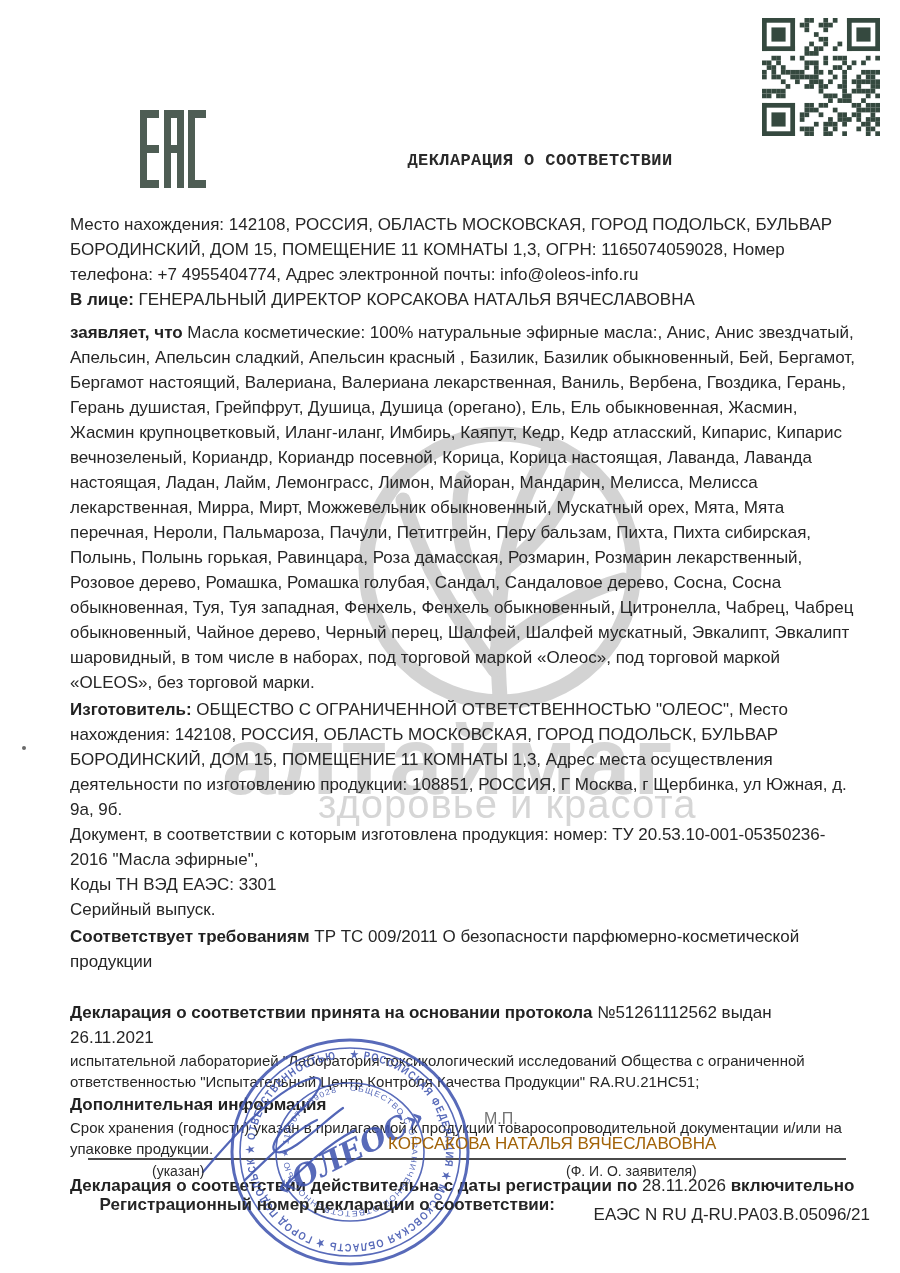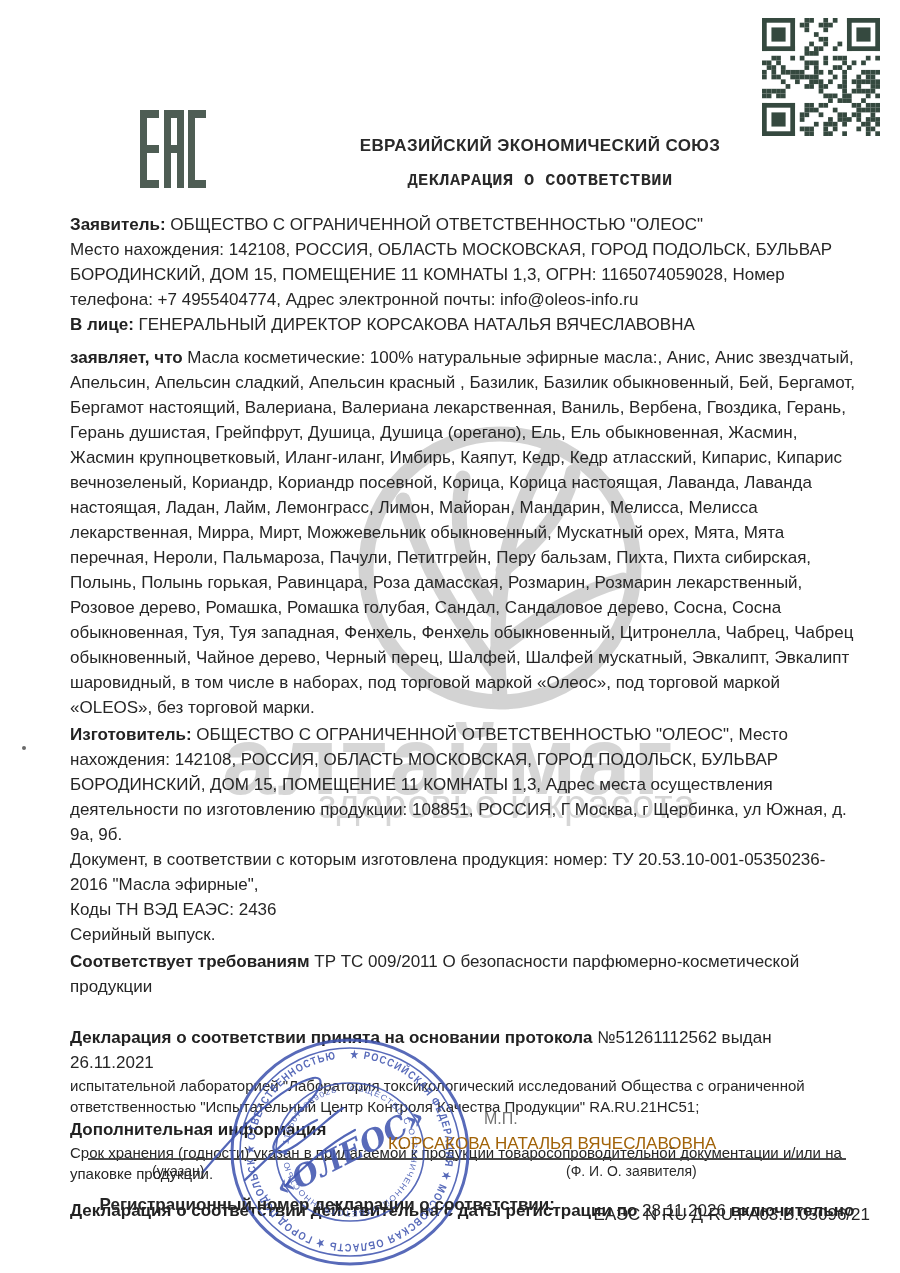--- a/index.html
+++ b/index.html
@@ -282,35 +282,33 @@
       <rect x="24" y="0" width="1" height="7" style="fill:var(--qr)"></rect>
       <rect x="20" y="2" width="3" height="3" style="fill:var(--qr)"></rect>
       <rect x="0" y="18" width="7" height="1" style="fill:var(--qr)"></rect>
       <rect x="0" y="24" width="7" height="1" style="fill:var(--qr)"></rect>
       <rect x="0" y="18" width="1" height="7" style="fill:var(--qr)"></rect>
       <rect x="6" y="18" width="1" height="7" style="fill:var(--qr)"></rect>
       <rect x="2" y="20" width="3" height="3" style="fill:var(--qr)"></rect>
     </svg>
 
   <div class="titles">
-    <div class="t1">ЕВРАЗИЙСКИЙ ЭКОНОМИЧЕСКИЙ СОЮЗ</div>
     <div class="t2">ДЕКЛАРАЦИЯ О СООТВЕТСТВИИ</div>
   </div>
 
   <div class="content">
-    <p><b>Заявитель:</b><span> ОБЩЕСТВО С ОГРАНИЧЕННОЙ ОТВЕТСТВЕННОСТЬЮ "ОЛЕОС"</span></p>
     <p>Место нахождения: 142108, РОССИЯ, ОБЛАСТЬ МОСКОВСКАЯ, ГОРОД ПОДОЛЬСК, БУЛЬВАР БОРОДИНСКИЙ, ДОМ 15, ПОМЕЩЕНИЕ 11 КОМНАТЫ 1,3, ОГРН: 1165074059028, Номер телефона: +7 4955404774, Адрес электронной почты: info@oleos-info.ru</p>
     <p><b>В лице:</b><span> ГЕНЕРАЛЬНЫЙ ДИРЕКТОР КОРСАКОВА НАТАЛЬЯ ВЯЧЕСЛАВОВНА</span></p>
 
     <p class="gap8"><b>заявляет, что</b><span> Масла косметические: 100% натуральные эфирные масла:, Анис, Анис звездчатый, Апельсин, Апельсин сладкий, Апельсин красный , Базилик, Базилик обыкновенный, Бей, Бергамот, Бергамот настоящий, Валериана, Валериана лекарственная, Ваниль, Вербена, Гвоздика, Герань, Герань душистая, Грейпфрут, Душица, Душица (орегано), Ель, Ель обыкновенная, Жасмин, Жасмин крупноцветковый, Иланг-иланг, Имбирь, Каяпут, Кедр, Кедр атласский, Кипарис, Кипарис вечнозеленый, Кориандр, Кориандр посевной, Корица, Корица настоящая, Лаванда, Лаванда настоящая, Ладан, Лайм, Лемонграсс, Лимон, Майоран, Мандарин, Мелисса, Мелисса лекарственная, Мирра, Мирт, Можжевельник обыкновенный, Мускатный орех, Мята, Мята перечная, Нероли, Пальмароза, Пачули, Петитгрейн, Перу бальзам, Пихта, Пихта сибирская, Полынь, Полынь горькая, Равинцара, Роза дамасская, Розмарин, Розмарин лекарственный, Розовое дерево, Ромашка, Ромашка голубая, Сандал, Сандаловое дерево, Сосна, Сосна обыкновенная, Туя, Туя западная, Фенхель, Фенхель обыкновенный, Цитронелла, Чабрец, Чабрец обыкновенный, Чайное дерево, Черный перец, Шалфей, Шалфей мускатный, Эвкалипт, Эвкалипт шаровидный, в том числе в наборах, под торговой маркой «Олеос», под торговой маркой «OLEOS», без торговой марки.</span></p>
 
     <p class="gap2"><b>Изготовитель:</b><span> ОБЩЕСТВО С ОГРАНИЧЕННОЙ ОТВЕТСТВЕННОСТЬЮ "ОЛЕОС", Место нахождения: 142108, РОССИЯ, ОБЛАСТЬ МОСКОВСКАЯ, ГОРОД ПОДОЛЬСК, БУЛЬВАР БОРОДИНСКИЙ, ДОМ 15, ПОМЕЩЕНИЕ 11 КОМНАТЫ 1,3, Адрес места осуществления деятельности по изготовлению продукции: 108851, РОССИЯ, Г Москва, г Щербинка, ул Южная, д. 9а, 9б.</span></p>
 
     <p>Документ, в соответствии с которым изготовлена продукция: номер: ТУ 20.53.10-001-05350236-2016 "Масла эфирные",</p>
-    <p>Коды ТН ВЭД ЕАЭС: 2436</p>
+    <p>Коды ТН ВЭД ЕАЭС: 3301</p>
     <p>Серийный выпуск.</p>
 
     <p class="gap2"><b>Соответствует требованиям</b><span> ТР ТС 009/2011 О безопасности парфюмерно-косметической продукции</span></p>
 
     <p class="gap26"><b>Декларация о соответствии принята на основании протокола</b><span> №51261112562 выдан 26.11.2021</span></p>
     <p class="sm">испытательной лабораторией "Лаборатория токсикологический исследований Общества с ограниченной ответственностью "Испытательный Центр Контроля Качества Продукции" RA.RU.21НС51;</p>
 
     <p><b>Дополнительная информация</b></p>
     <p class="sm">Срок хранения (годности) указан в прилагаемой к продукции товаросопроводительной документации и/или на упаковке продукции.</p>
 

